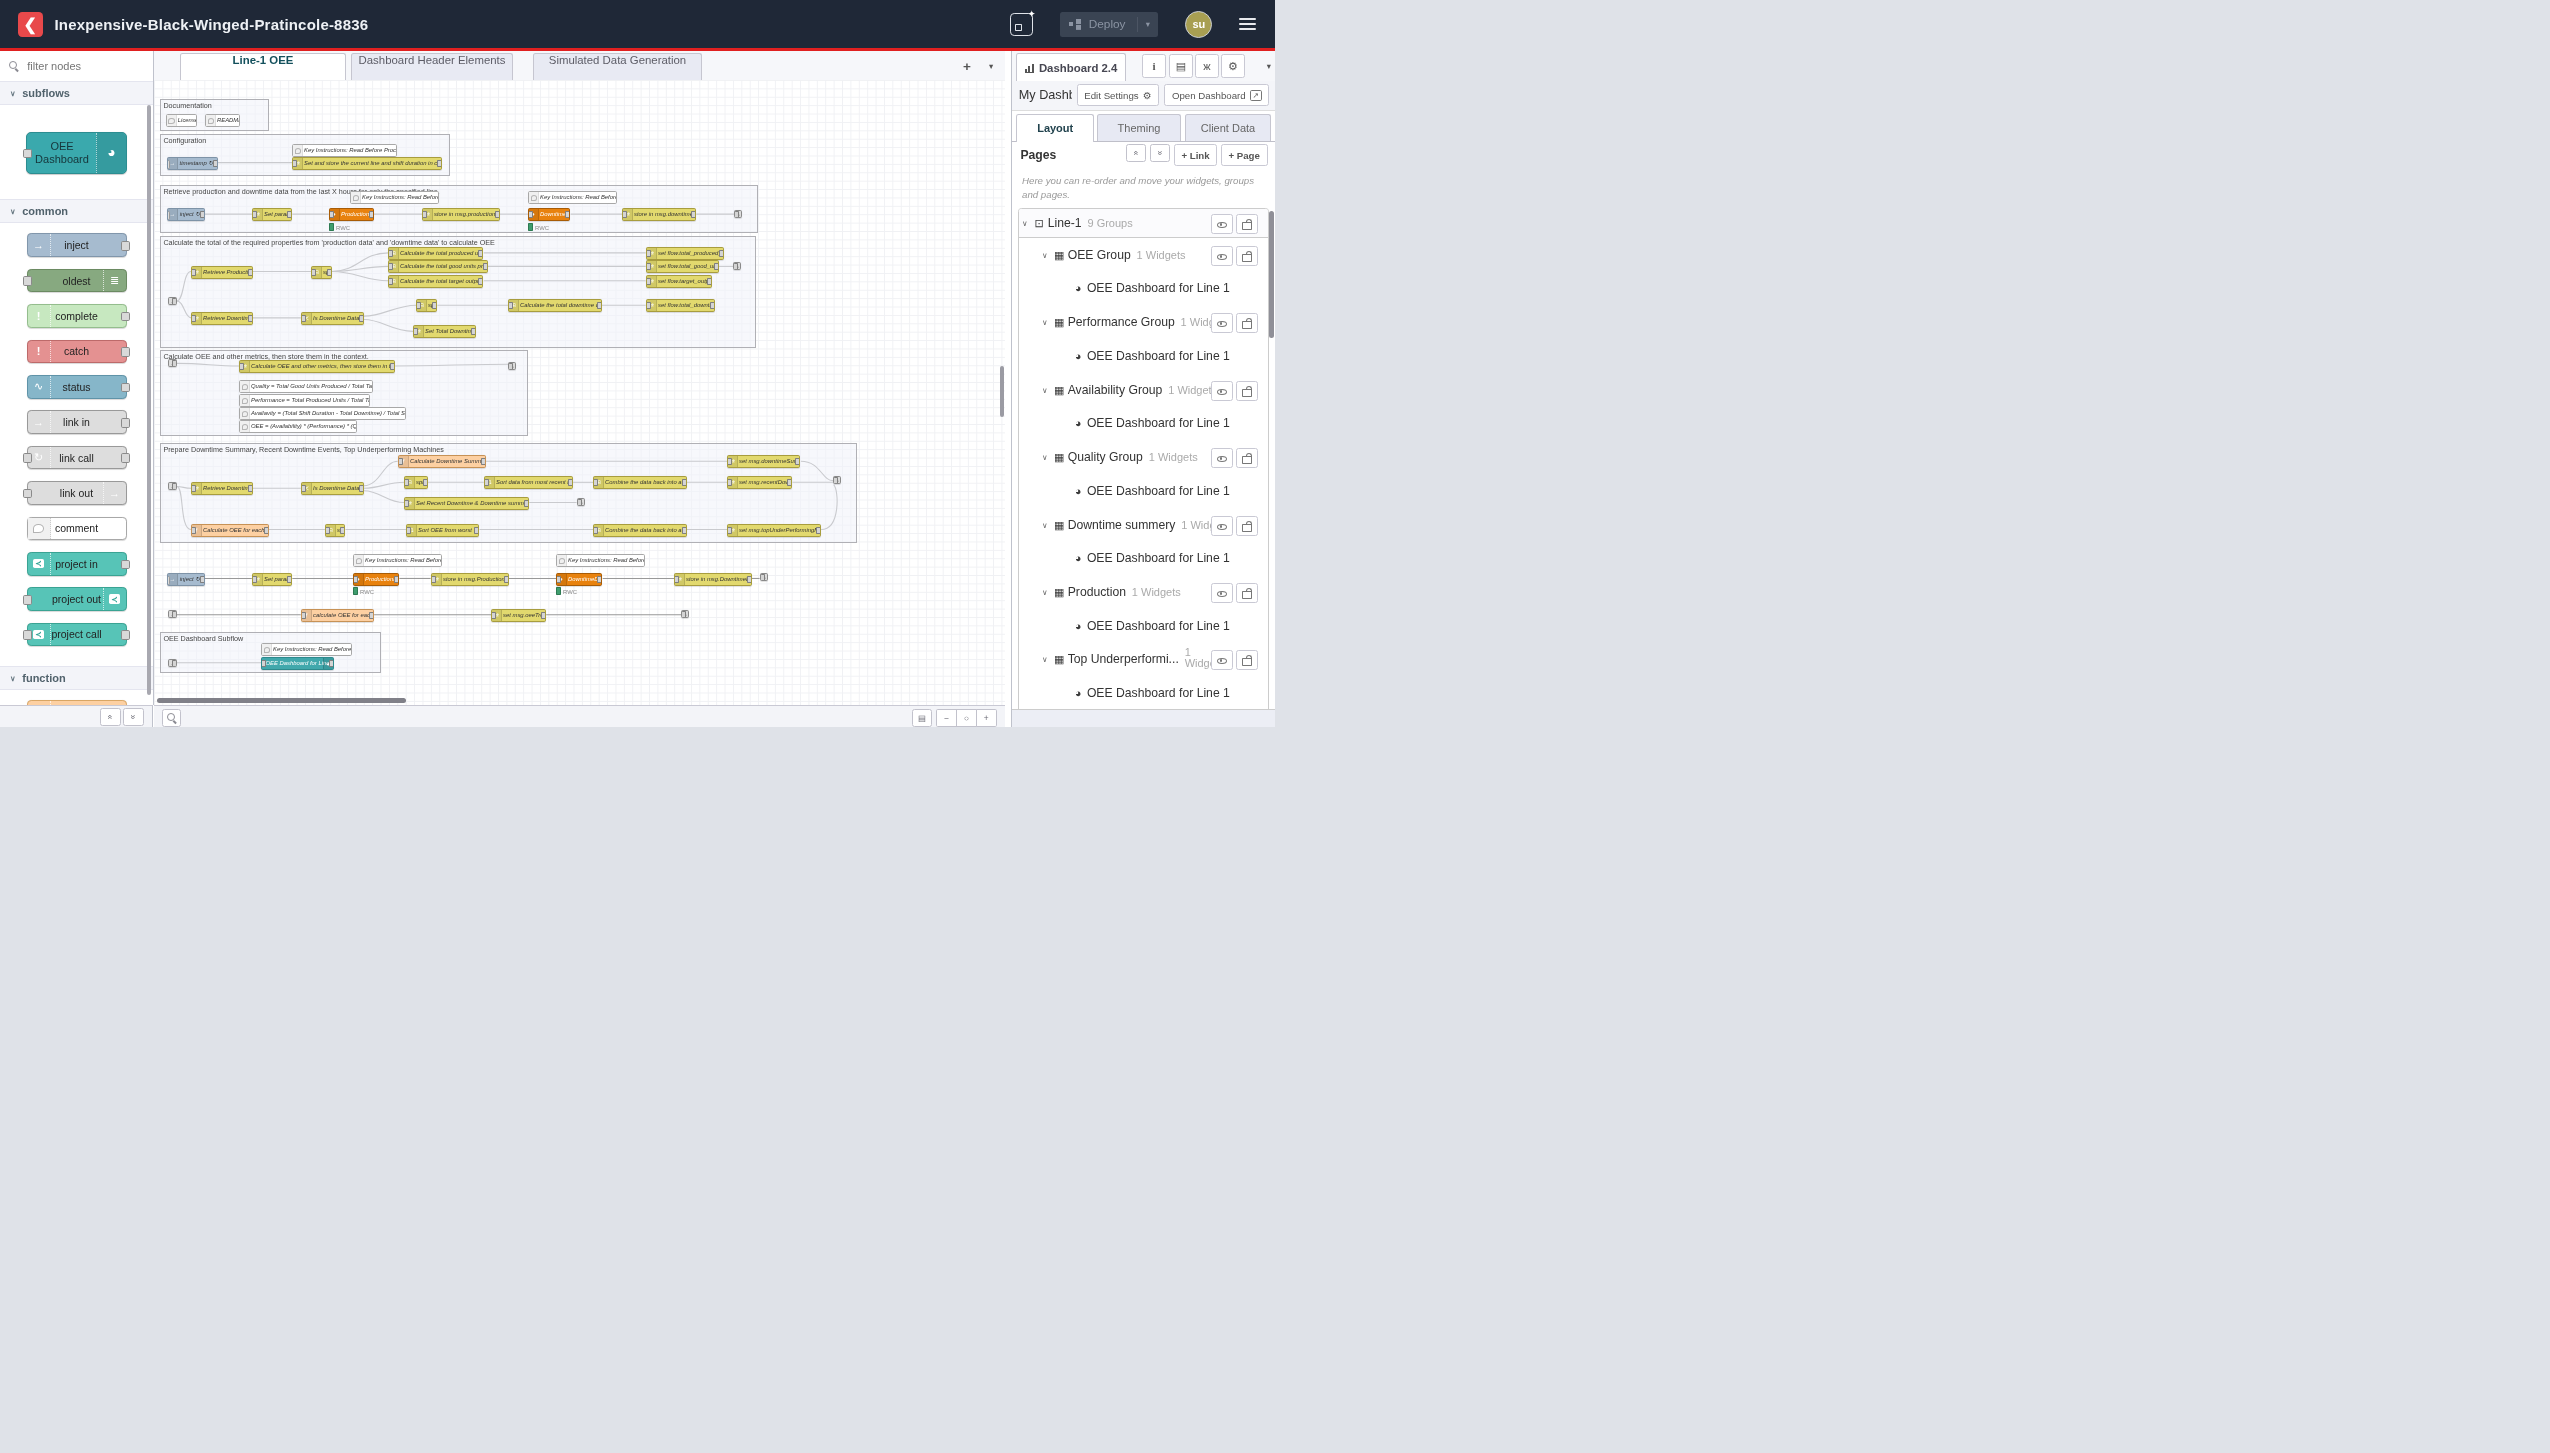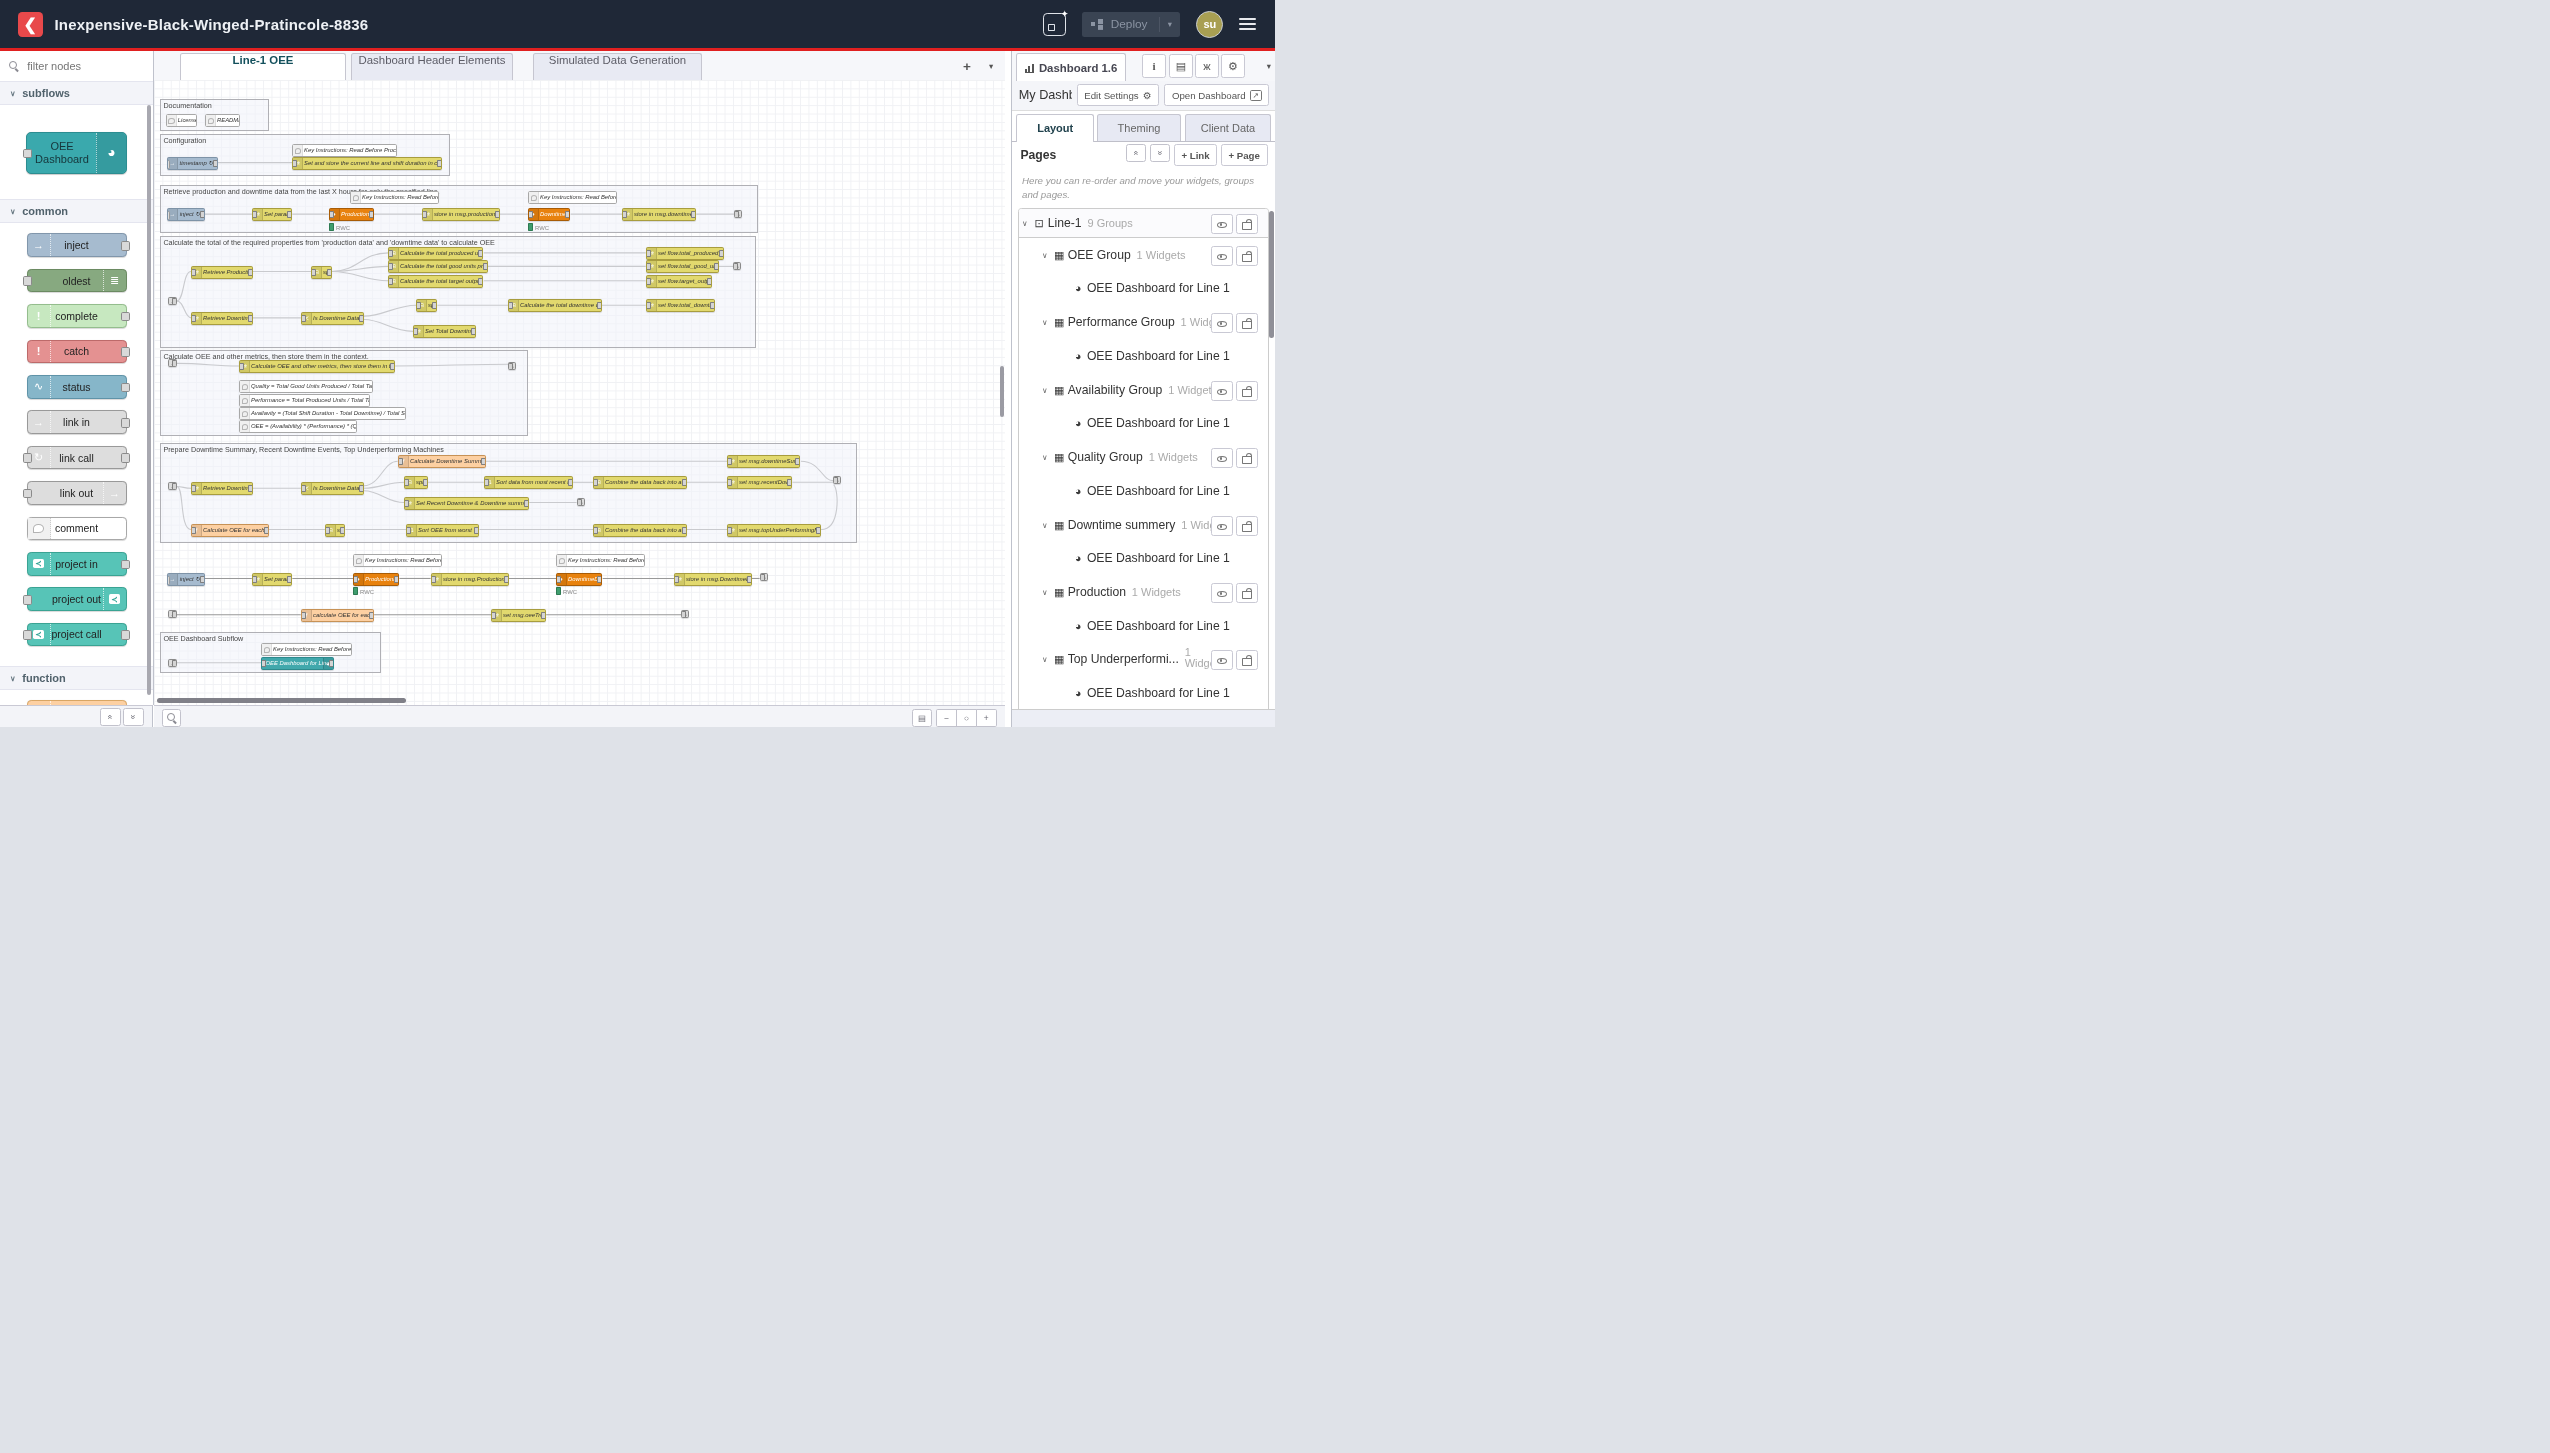--- a/index.html
+++ b/index.html
@@ -4,21 +4,21 @@
 <style>
   html,body{margin:0;padding:0;background:#dfe2e8;}
   #app{position:relative;width:1275px;height:727px;overflow:hidden;background:#fff;
        font-family:"Liberation Sans",sans-serif;-webkit-font-smoothing:antialiased;}
   
   #header{position:absolute;left:0;top:0;width:1275px;height:48px;background:#1f2837;display:flex;align-items:center;}
   #redline{position:absolute;left:0;top:48px;width:1275px;height:2.5px;background:#e02020;}
   #logo{width:25px;height:25px;margin-left:17.7px;background:#e8494b;border-radius:4.2px;color:#fff;
         font-weight:bold;font-size:16px;display:flex;align-items:center;justify-content:center;}
   #title{color:#eef1f5;font-size:15px;font-weight:600;margin-left:11.8px;letter-spacing:0.2px;}
-  #hdr-right{position:absolute;right:0;top:0;height:48px;display:flex;align-items:center;gap:16px;padding-right:18.6px;}
+  #hdr-right{position:absolute;right:0;top:0;height:48px;display:flex;align-items:center;gap:27px;padding-right:18.6px;}
   #ai-icon{width:21px;height:21px;border:1.3px solid #dfe3e9;border-radius:4.2px;position:relative;}
   #ai-icon:before{content:"✦";position:absolute;right:-3.4px;top:-5.9px;color:#fff;font-size:9.3px;}
   #ai-icon:after{content:"";position:absolute;left:3.4px;bottom:3.4px;width:5.9px;height:5px;border:1.2px solid #dfe3e9;border-radius:0.8px;}
   #deploy{height:25px;background:#3a4453;border-radius:2.5px;display:flex;align-items:center;color:#8b94a3;
           font-size:11.8px;padding:0 8.4px;gap:6.7px;}
   .dep-ic{width:13.5px;height:11px;position:relative;display:inline-block;}
   .dep-ic:before{content:"";position:absolute;left:0;top:3.4px;width:4.2px;height:4.2px;background:#8b94a3;}
   .dep-ic:after{content:"";position:absolute;right:0.8px;top:0;width:5px;height:5px;background:#8b94a3;box-shadow:0 5.9px 0 #8b94a3;}
   #deploy .caret{font-size:8.4px;margin-left:5px;border-left:0.8px solid #4c5564;padding-left:7.6px;height:15px;line-height:15px;}
   #avatar{width:25px;height:25px;border-radius:50%;background:#a89f52;border:1.7px solid #c9cdd4;color:#fff;
@@ -479,21 +479,21 @@
   </div>
 
   <div id="sidebar">
     <div id="sb-tabrow">
       <div id="sb-tab">
         <span class="bars">
             <i style="height:3.4px"></i>
             <i style="height:5.9px"></i>
             <i style="height:8.4px"></i>
           </span>
-        <span>Dashboard 1.6</span>
+        <span>Dashboard 2.4</span>
       </div>
       <span class="sb-icbtn" style="right:110px;">
           <b style="font-family:'Liberation Serif',serif;">i</b>
         </span>
       <span class="sb-icbtn" style="right:83px;">▤</span>
       <span class="sb-icbtn" style="right:57px;">ж</span>
       <span class="sb-icbtn" style="right:31px;">⚙</span>
       <span id="sb-caret">▾</span>
     </div>
     <div id="sb-strip">

